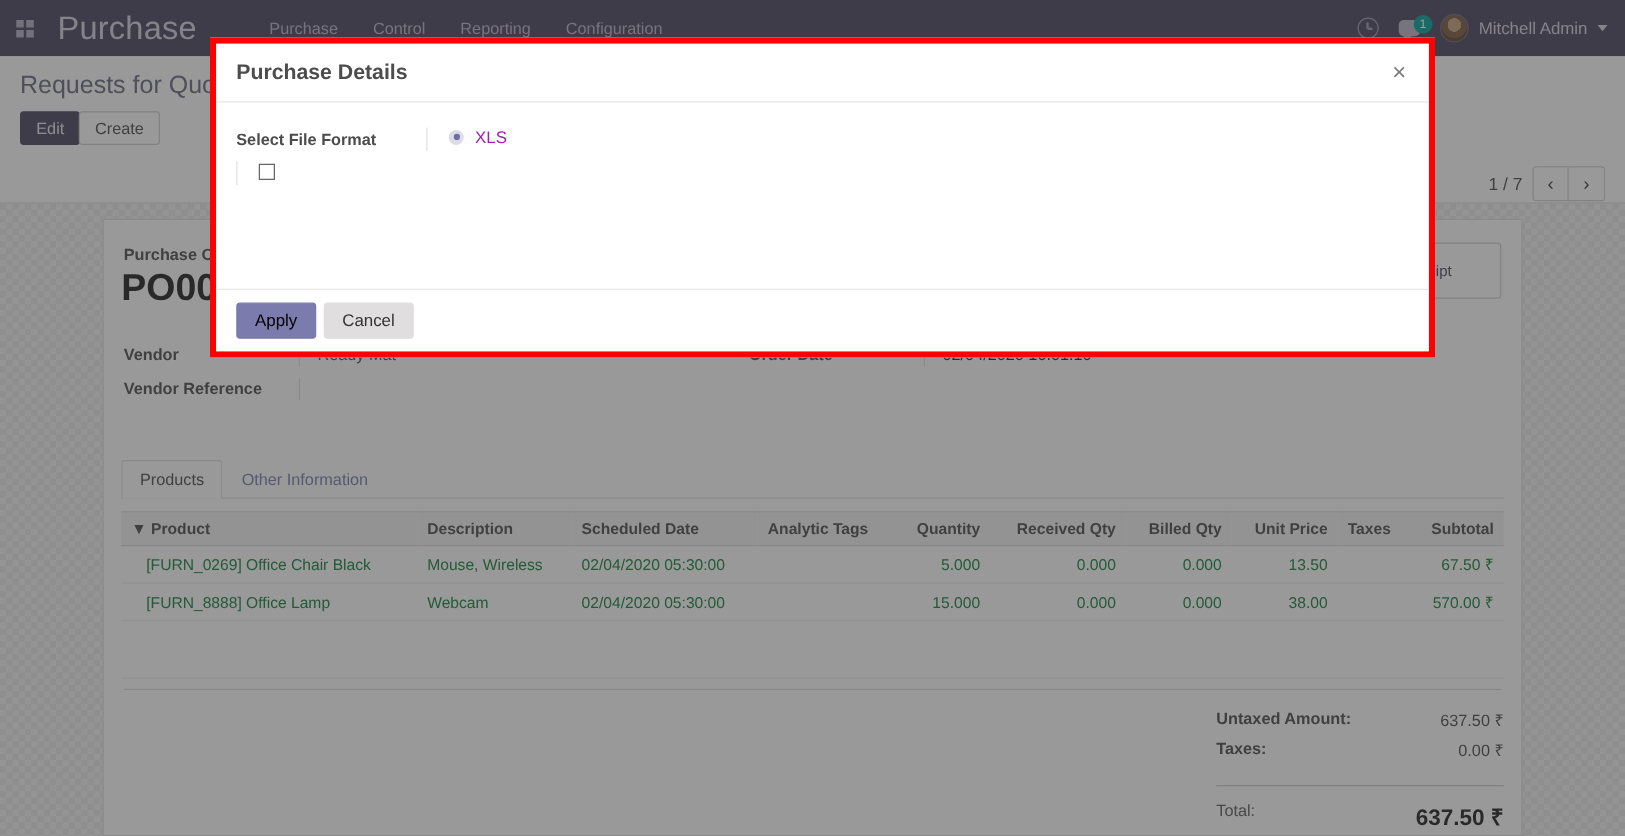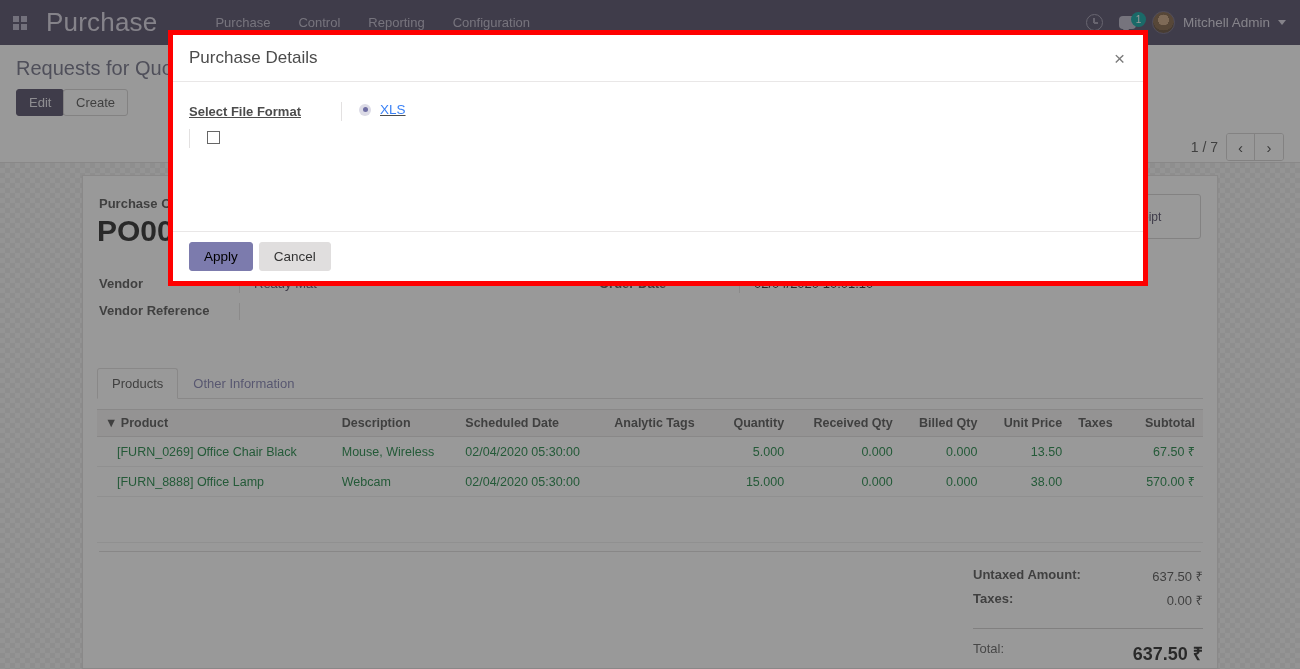--- a/index.html
+++ b/index.html
@@ -176,36 +176,36 @@
   
   .backdrop { position: absolute; inset: 0; background: rgba(51,51,51,.5); }
   .highlight {
     position: absolute; left: 168px; top: 30px; width: 980px; height: 256px;
     border: 5px solid #fe0000; background: #ffffff; z-index: 5;
   }
   .modal { position: absolute; inset: 0; background: #fff; display: flex; flex-direction: column; }
   .modal-header {
     height: 47px; border-bottom: 1px solid #e9e7e7; display: flex; align-items: center; padding: 0 16px;
   }
-  .modal-title { font-size: 17px; font-weight: normal; color: #4c4c4c; }
+  .modal-title { font-size: 17px; font-weight: bold; color: #4c4c4c; }
   .modal-close {
     margin-left: auto; font-size: 19px; color: #7b7b7b; cursor: pointer; line-height: 1;
     background: none; border: none; padding: 0 2px;
   }
   .modal-body { flex: 1; padding: 20px 16px 0 16px; }
-  .mrow { display: flex; align-items: flex-start; margin-bottom: 8px; text-decoration: underline; }
+  .mrow { display: flex; align-items: flex-start; margin-bottom: 8px; }
   .mlabel { width: 152px; font-size: 13px; font-weight: bold; color: #4c4c4c; line-height: 19px; }
   .mfield { border-left: 1px solid #e3e1e1; padding-left: 17px; min-height: 19px; display: flex; align-items: flex-start; }
   .radio-opt { display: flex; align-items: center; gap: 9px; }
   .radio {
     width: 12px; height: 12px; border-radius: 50%; background: #dcdbe6;
     display: flex; align-items: center; justify-content: center;
   }
   .radio i { width: 5px; height: 5px; border-radius: 50%; background: #6f6ea3; display: block; }
-  .radio-label { font-size: 13.5px; color: #3b82f6; }
+  .radio-label { font-size: 13.5px; color: #a21caf; }
   .checkbox {
     width: 13px; height: 13px; border: 1px solid #666; background: #fff; margin-top: 2px; cursor: pointer;
   }
   .modal-footer {
     border-top: 1px solid #e9e7e7; padding: 10px 16px; display: flex; gap: 6px;
   }
   .btn-apply {
     background: #7c7bad; color: #000000; border: 1px solid #7c7bad; border-radius: 3px;
     padding: 6px 14px; font-size: 13.5px; cursor: pointer;
   }

